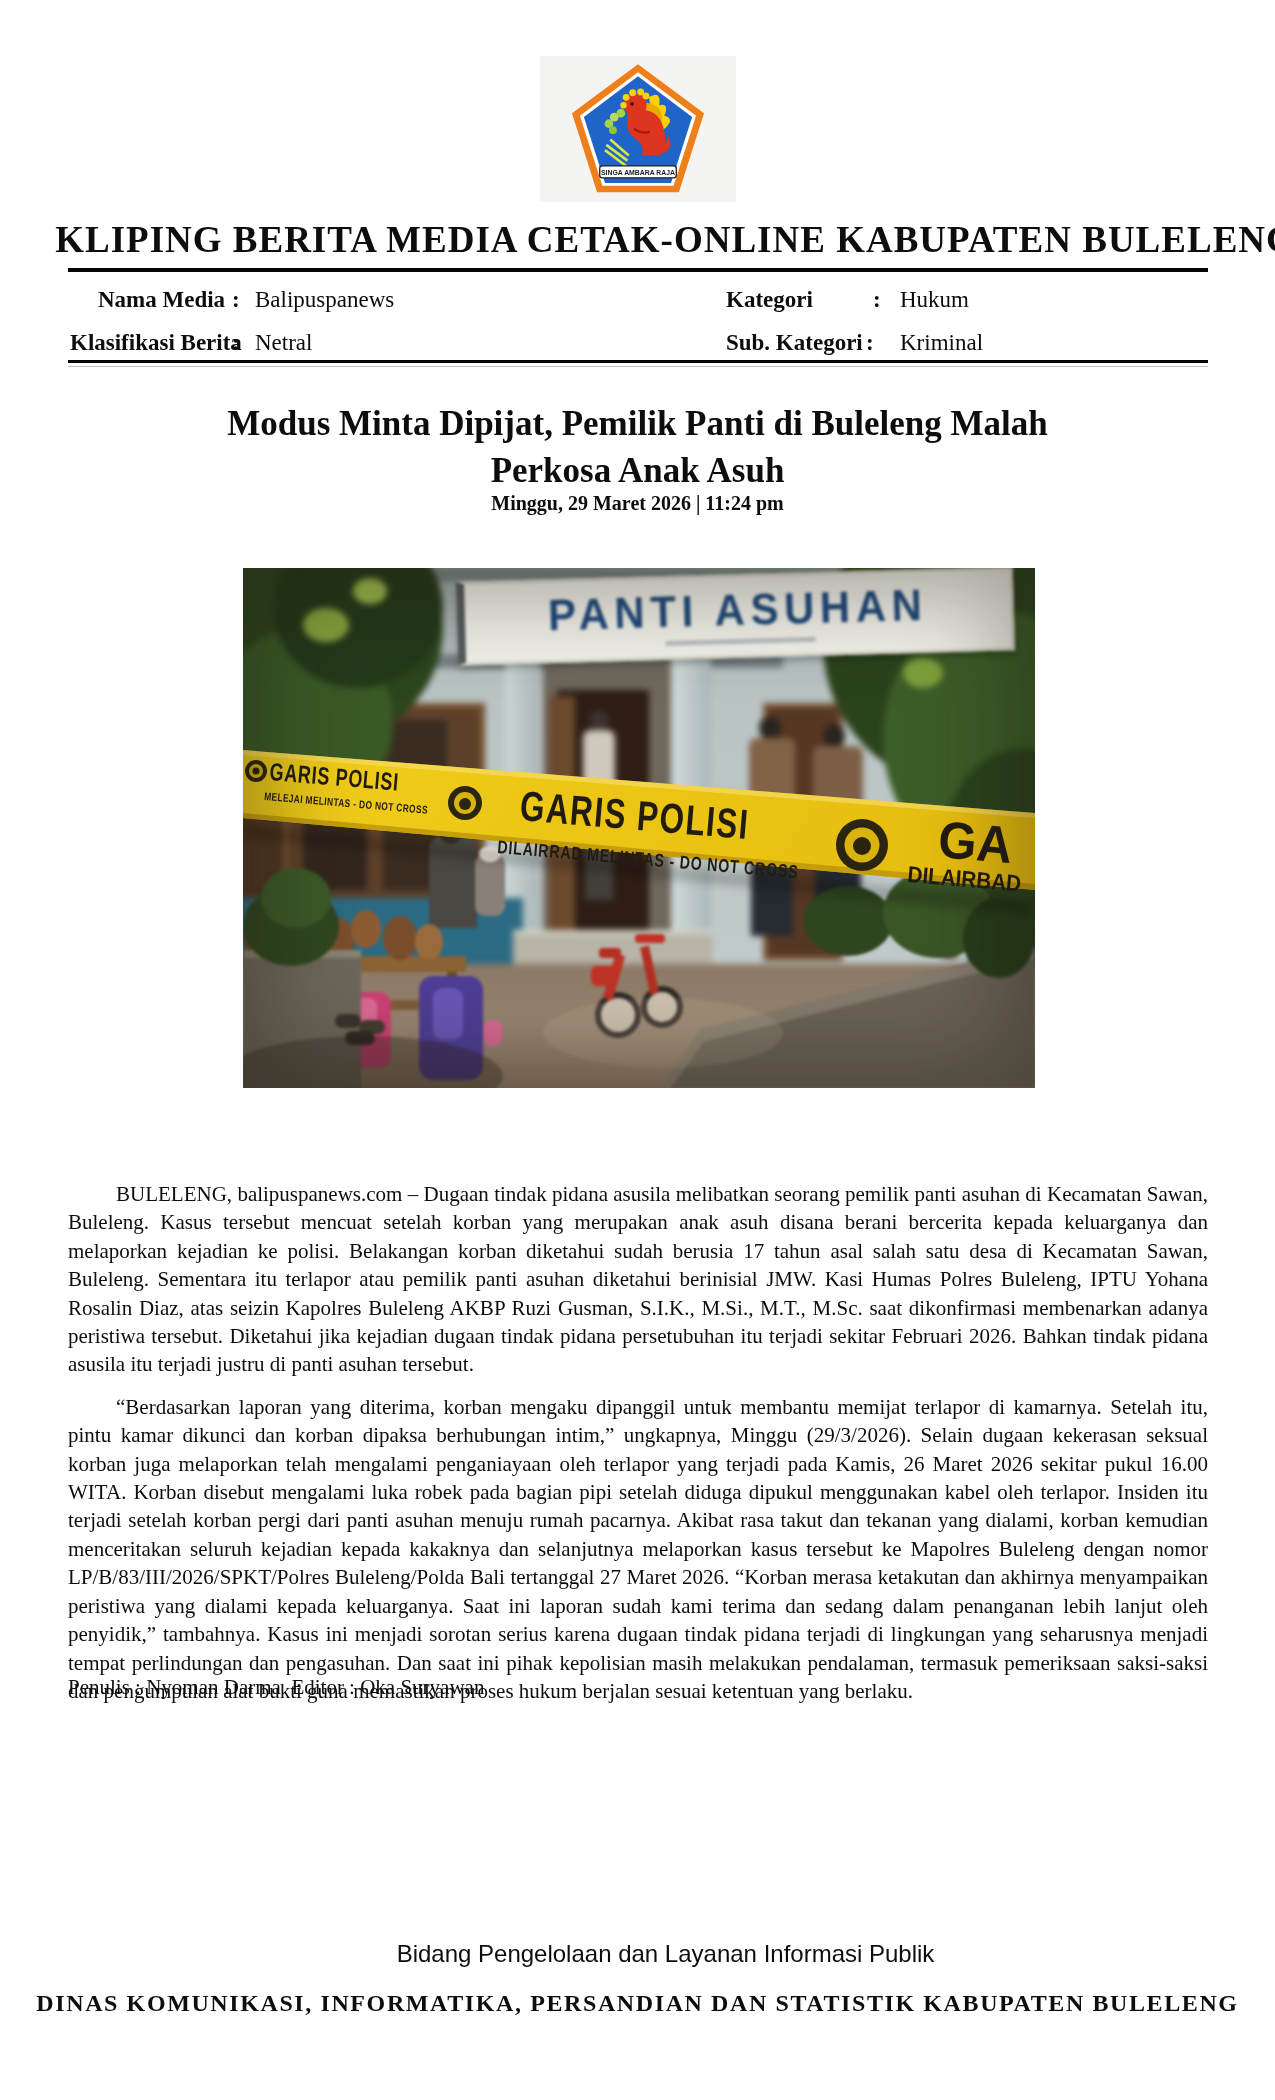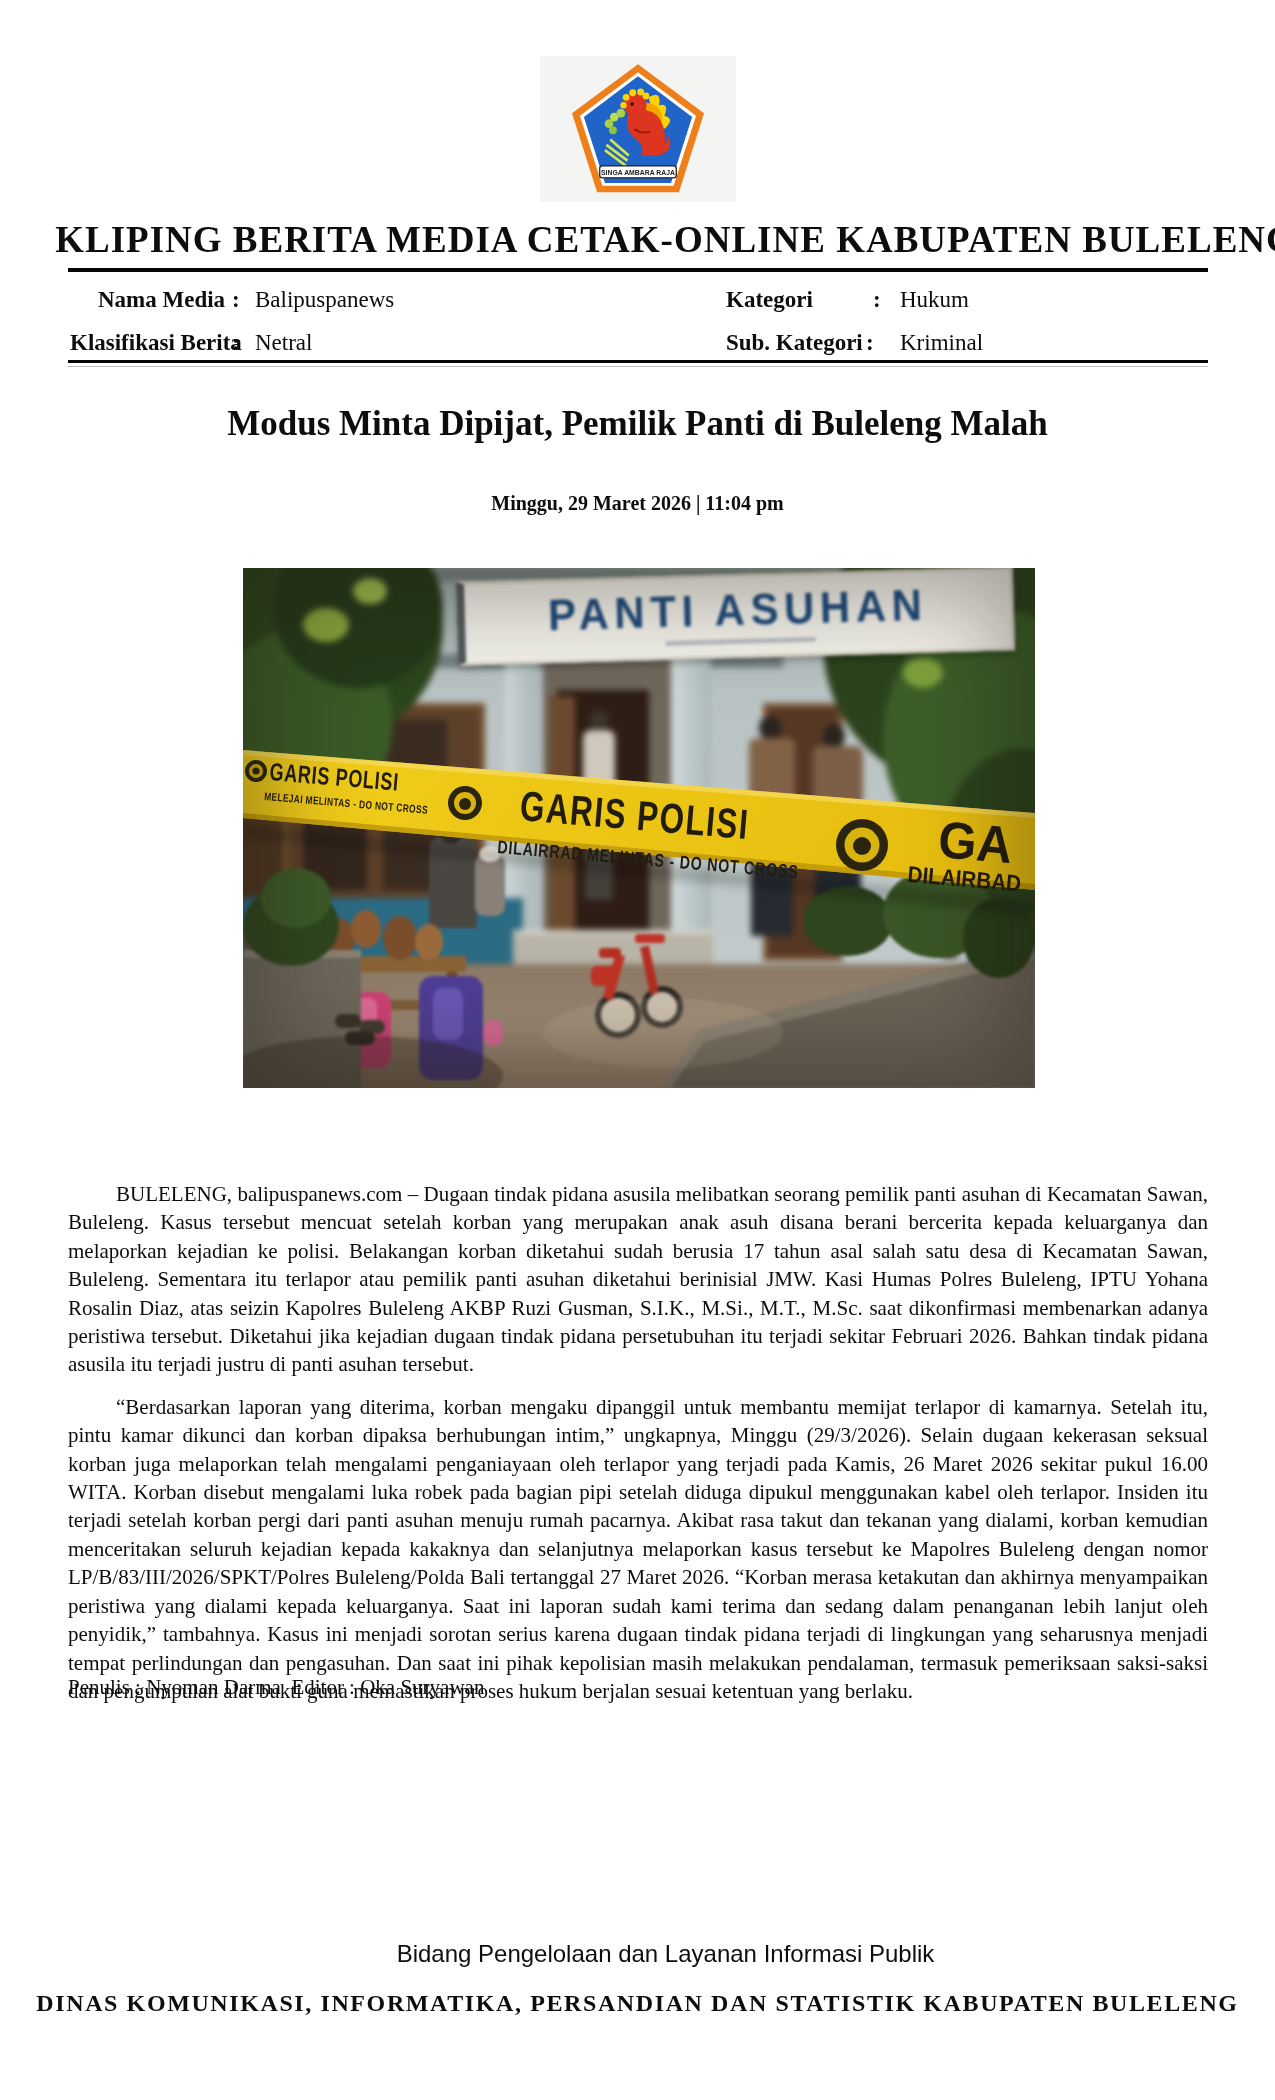--- a/index.html
+++ b/index.html
@@ -107,21 +107,22 @@
 
     <span class="a meta-label" style="left:726px;top:330px;">Sub. Kategori</span>
     <span class="a meta-label" style="left:866px;top:330px;">:</span>
     <span class="a meta-val" style="left:900px;top:330px;">Kriminal</span>
   </div>
 
   <div class="a rule-bot"></div>
   <div class="a rule-bot2"></div>
 
   <div class="a ctr art-title ser b" style="top:400px;">Modus Minta Dipijat, Pemilik Panti di Buleleng Malah</div>
-  <div class="a ctr art-date  ser b" style="top:492px;">Minggu, 29 Maret 2026 | 11:04 pm</div>
+  <div class="a ctr art-title ser b" style="top:447px;">Perkosa Anak Asuh</div>
+  <div class="a ctr art-date  ser b" style="top:492px;">Minggu, 29 Maret 2026 | 11:24 pm</div>
 
   <div class="a photo">
 
     <div class="layer far">
       <div class="a" style="left:-20px;top:-20px;width:832px;height:470px;background:linear-gradient(#9aa8a6,#b9c3c4 30%,#c3cccc);"></div>
       <div class="a" style="left:0;top:0;width:792px;height:14px;background:rgba(66,76,72,.4);"></div>
       <div class="a" style="left:150px;top:86px;width:390px;height:14px;background:rgba(45,55,58,.45);"></div>
       <div class="a" style="left:598px;top:0;width:72px;height:56px;background:#3d4a42;"></div>
 
       <div class="a" style="left:40px;top:135px;width:190px;height:212px;background:#5d4029;border:6px solid #74512f;"></div>

